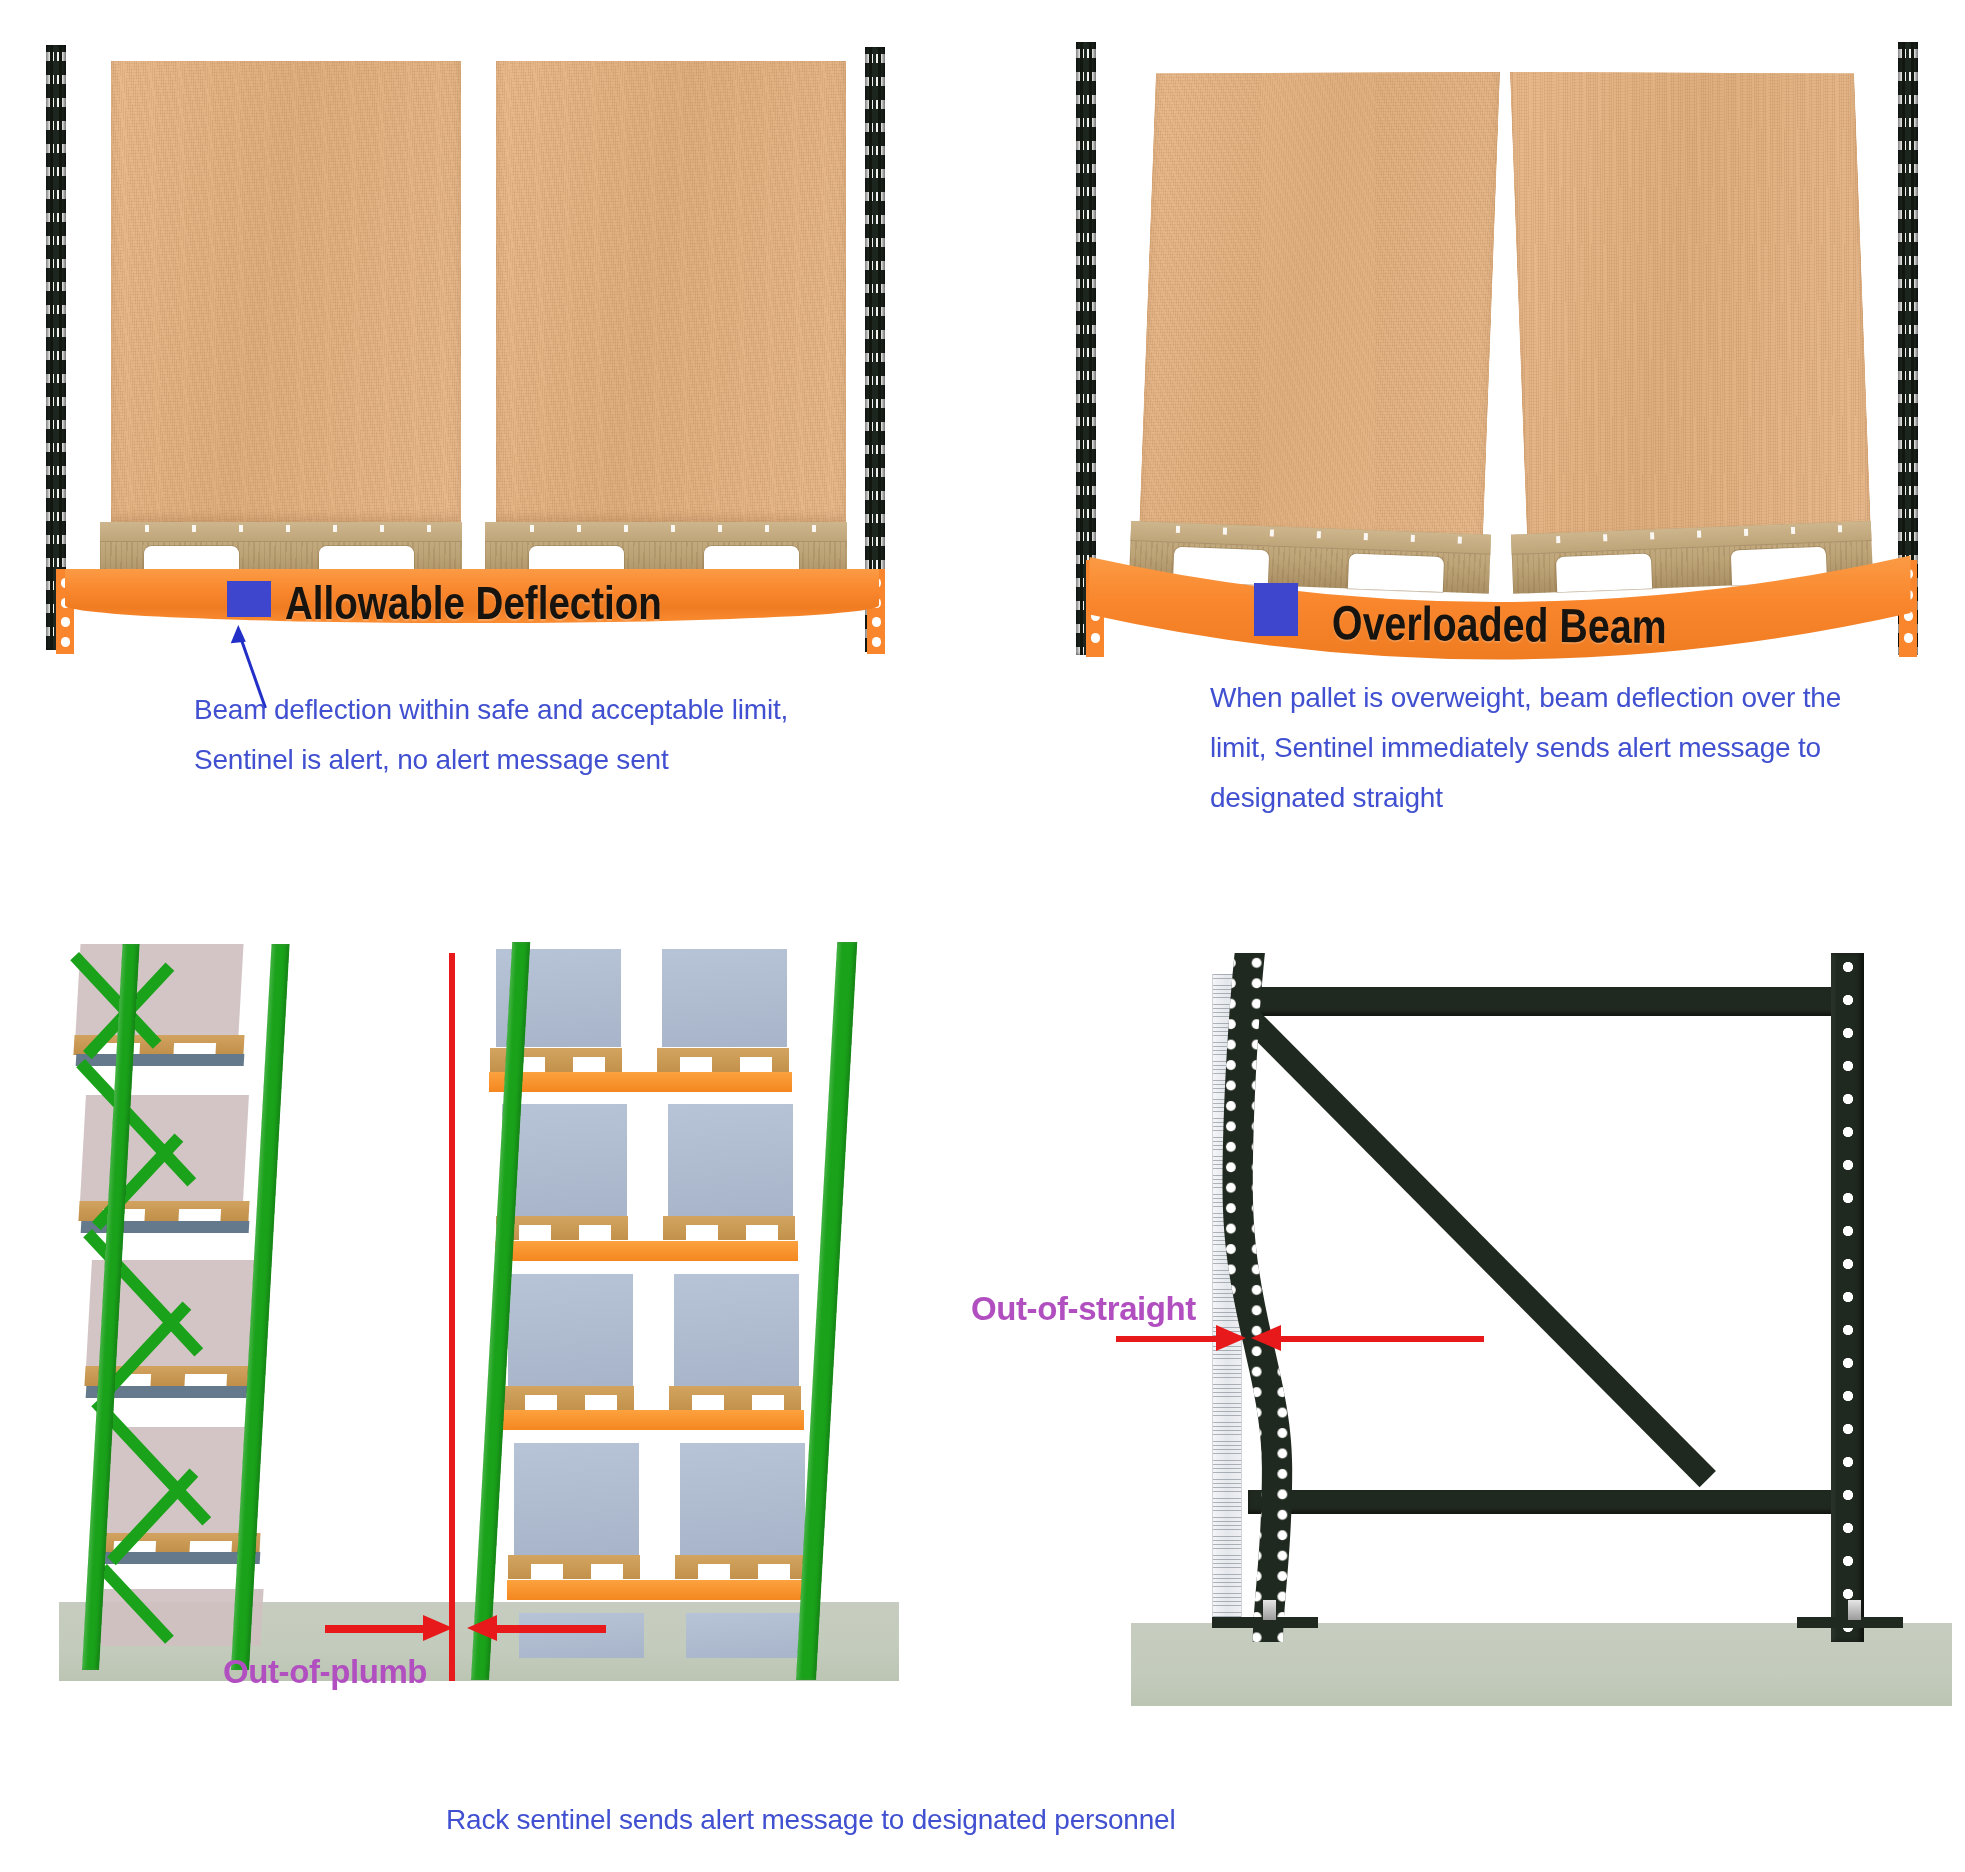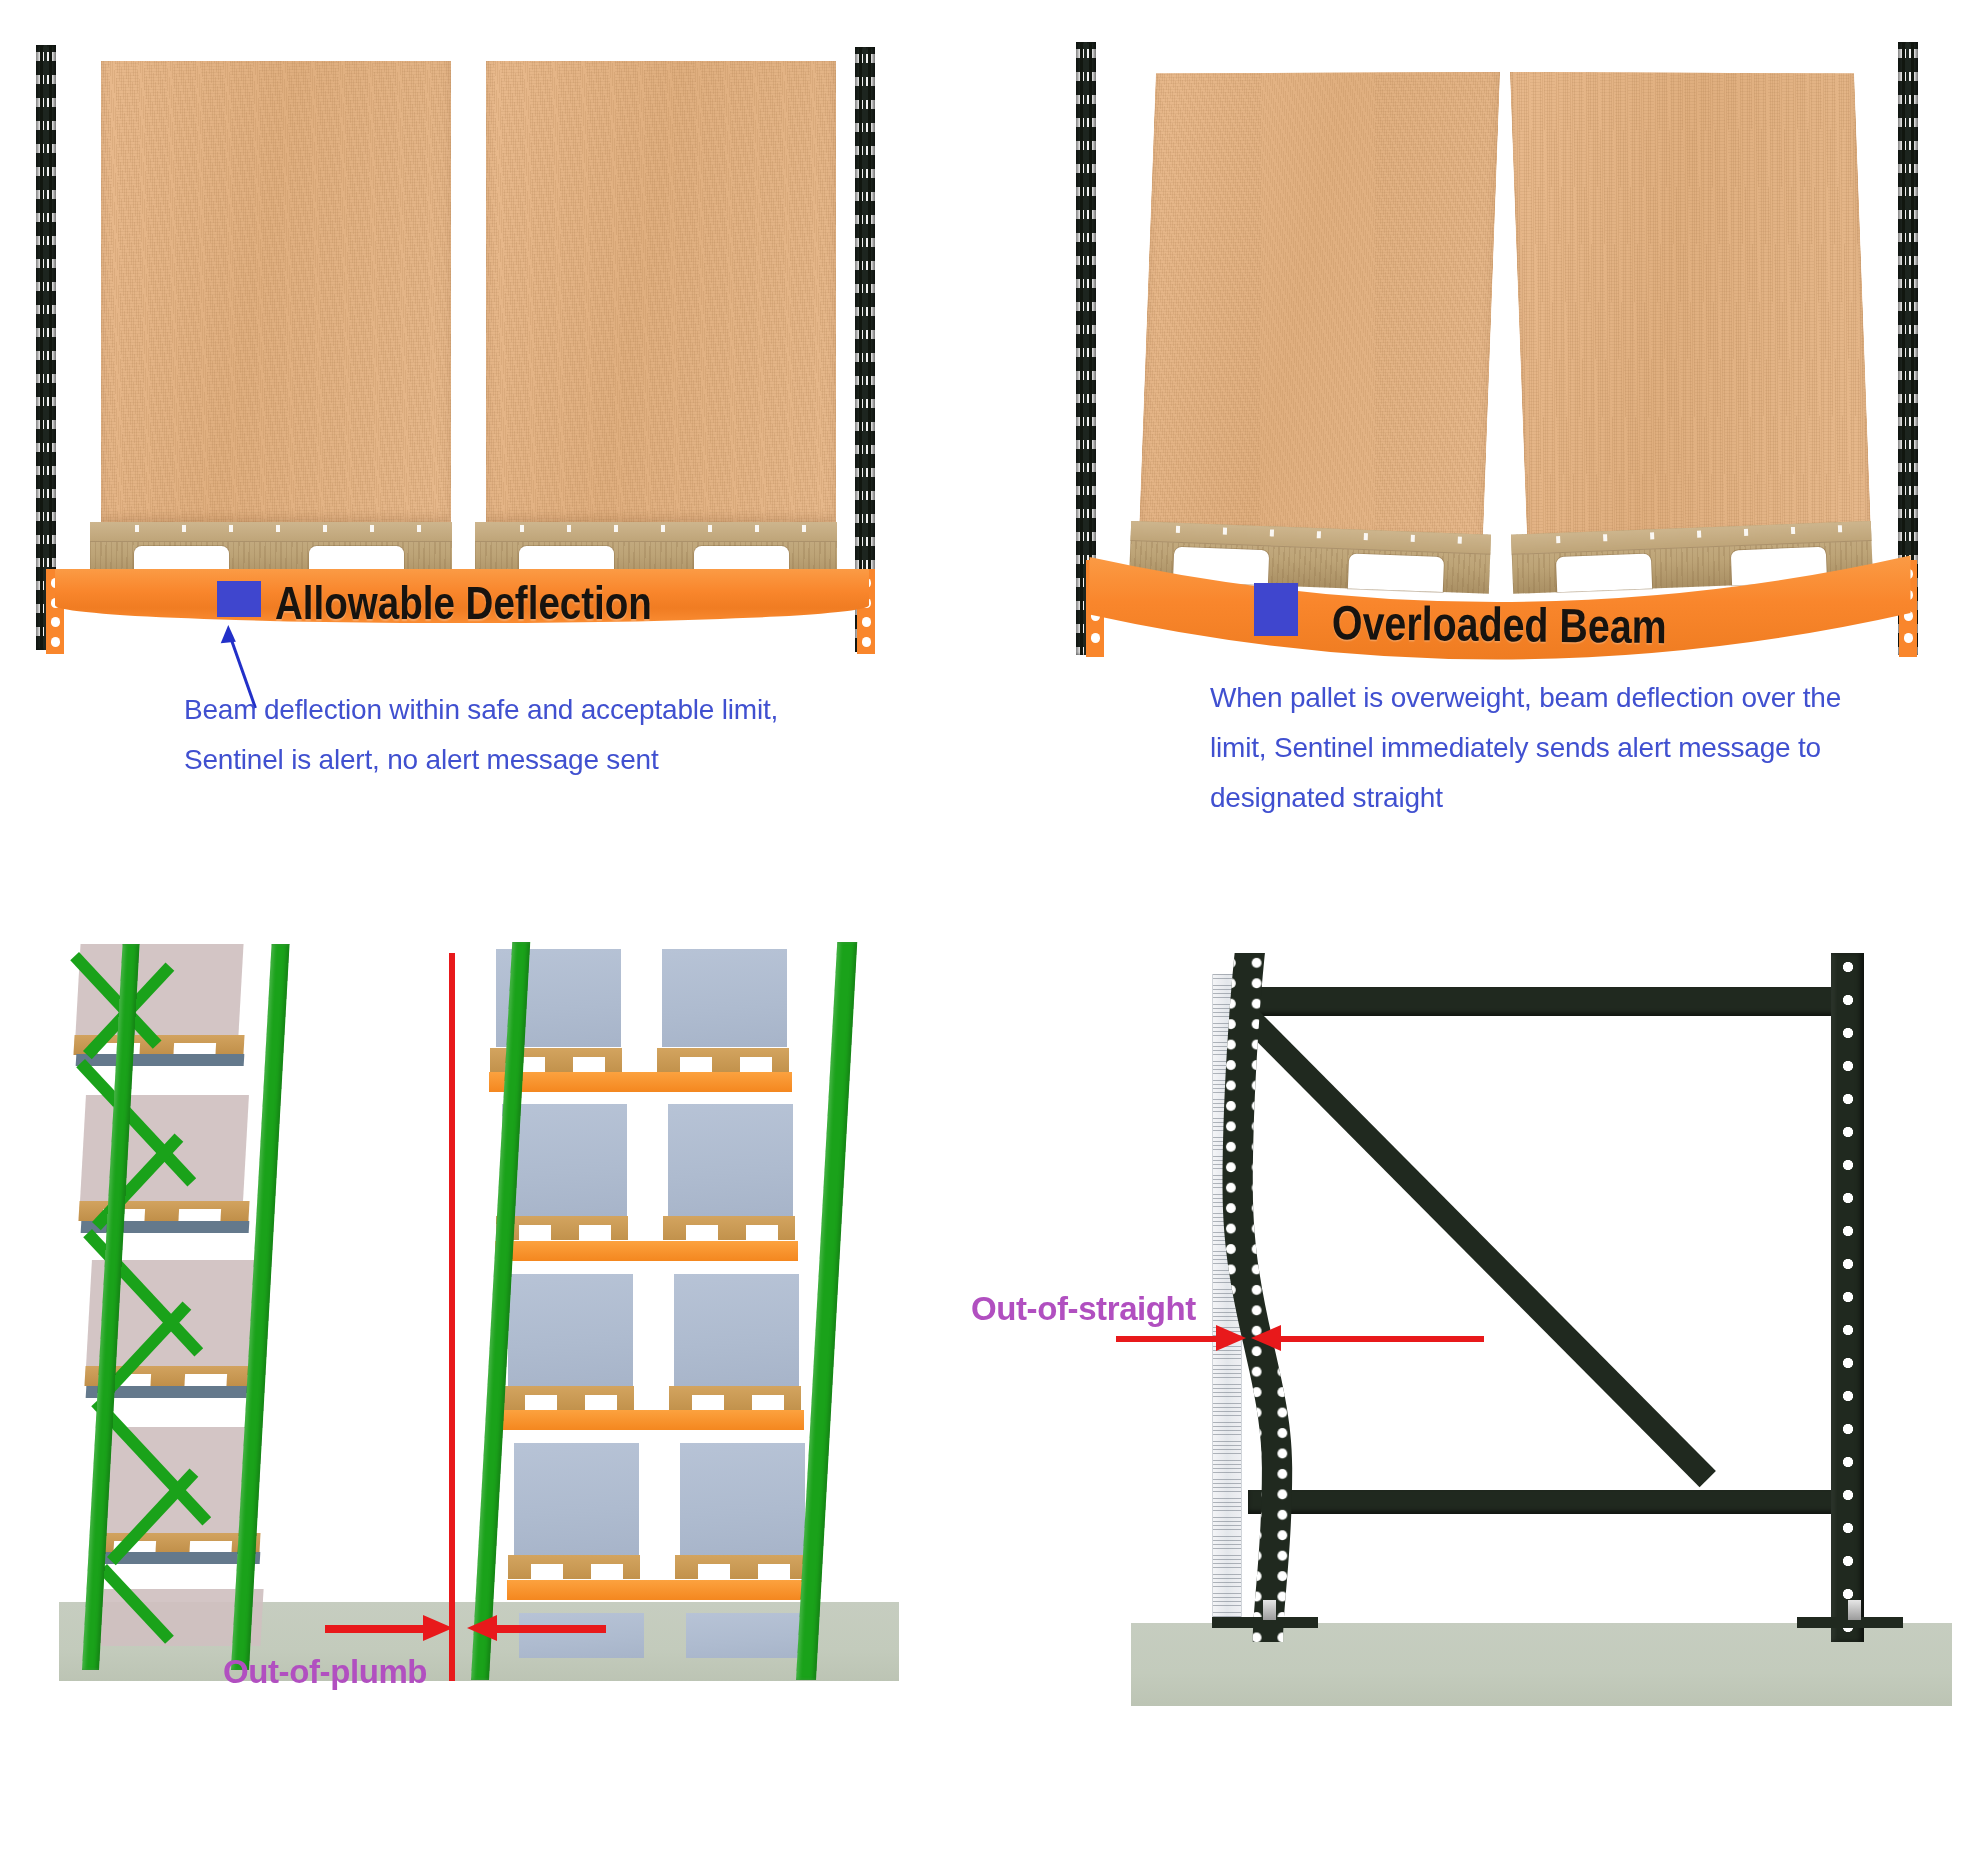--- a/index.html
+++ b/index.html
@@ -196,21 +196,21 @@
       linear-gradient(90deg,#f4f5f7 0%, #e3e6eb 50%, #eef0f3 100%);
     border-left:0.8px solid #cfd3d9; border-right:0.8px solid #cfd3d9;
     opacity:.95;
   }
 </style>
 </head>
 <body>
 
 <div id="root">
 
-  <div class="panel" style="left:4px; top:0px; width:923px; height:802px;">
+  <div class="panel" style="left:14px; top:0px; width:923px; height:802px;">
 
     <div class="upright" style="left:32px; top:45px; height:605px;">
       <div class="upright-inner-mask"></div>
     </div>
 
     <div class="upright" style="left:851px; top:47px; height:605px;">
       <div class="upright-inner-mask"></div>
     </div>
 
     <div class="carton" style="left:97px; top:61px; width:350px; height:462px;"></div>
@@ -523,15 +523,16 @@
       <div class="head head-right" style="left:100px;"></div>
     </div>
     <div class="red-arrow" style="left:207px; top:499px; width:235px;">
       <div class="head head-left" style="left:0;"></div>
       <div class="shaft" style="left:29px; width:204px; height:6.8px; top:4.5px;"></div>
     </div>
 
     <div class="purple-label" style="left:-73px; top:458px; font-size:33px;">Out-of-straight</div>
   </div>
 
+  <div class="caption" style="left:446px; top:1805px; width:1438px; line-height:30px;">Rack sentinel sends alert message to designated personnel</div>
 
 </div>
 
 
 </body></html>

